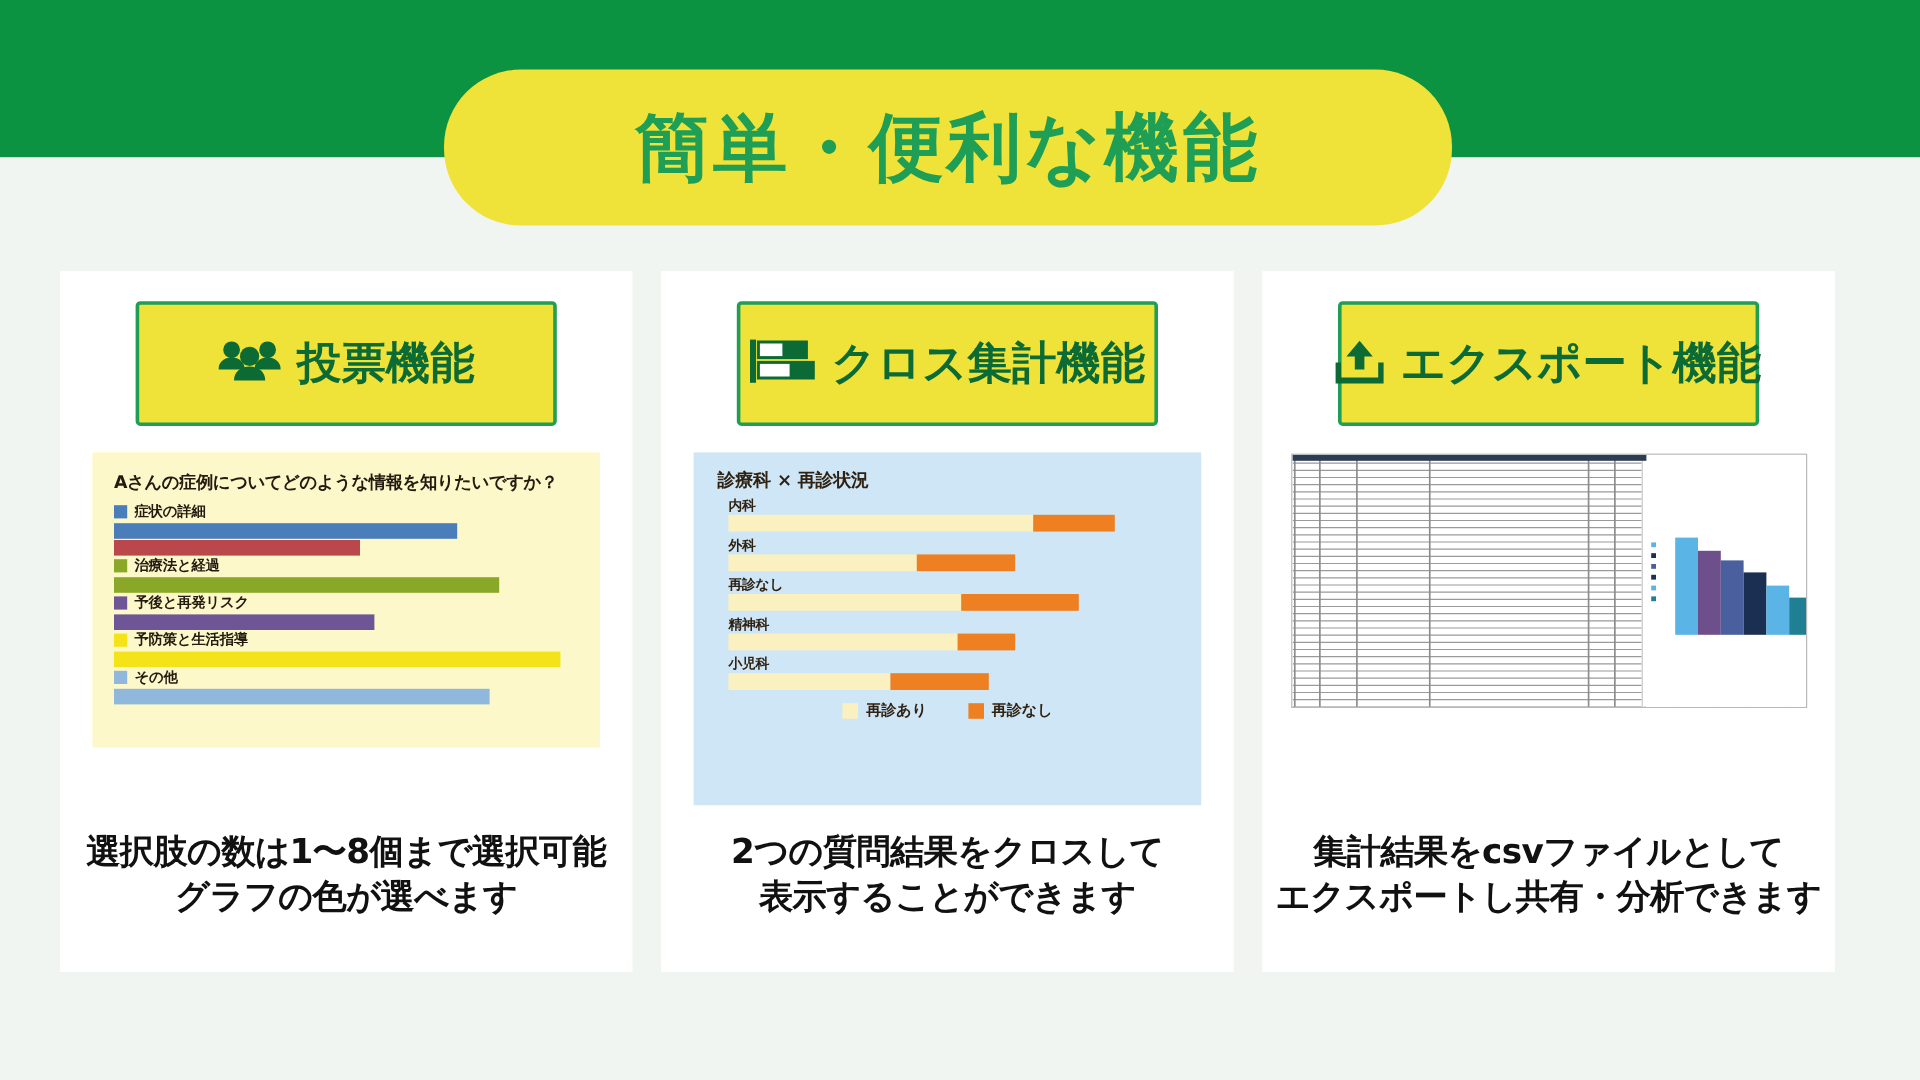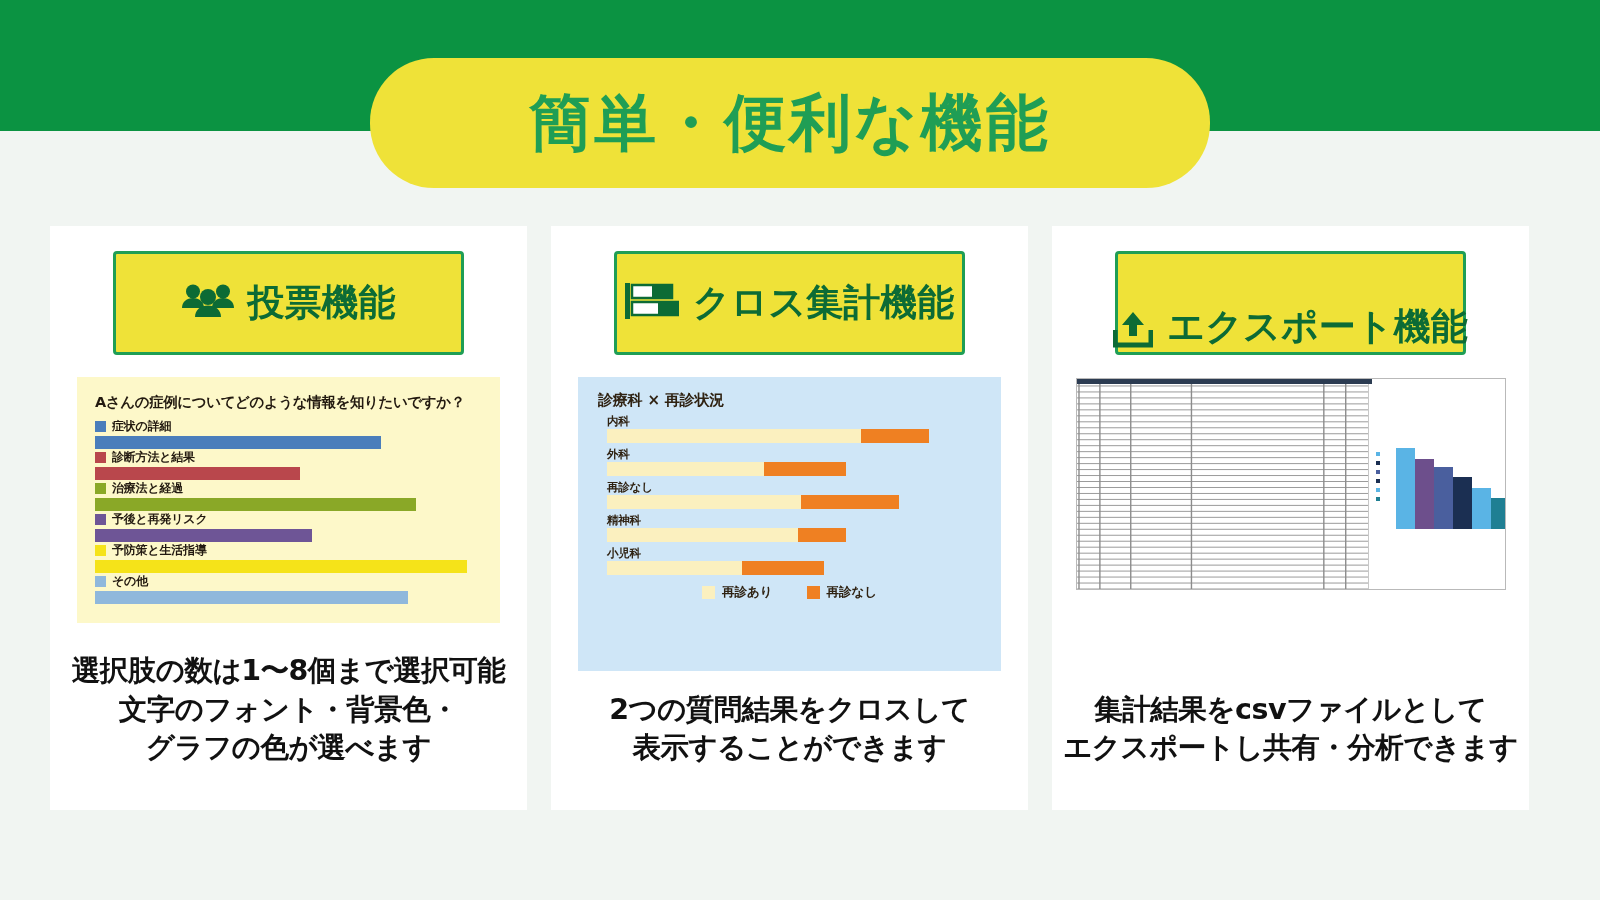--- a/index.html
+++ b/index.html
@@ -75,21 +75,21 @@
     border-radius: 4px;
     display: flex;
     align-items: center;
     justify-content: center;
     gap: 14px;
     padding: 0 18px;
     box-sizing: border-box;
   }
   .card1 .chip { width: 351px; text-align: center; }
   .card2 .chip { width: 351px; }
-  .card3 .chip { width: 351px; align-items: flex-end; }
+  .card3 .chip { width: 351px; }
 
   .chip-label {
     font-family: "DejaVu Sans", sans-serif;
     font-size: 37px;
     font-weight: bold;
     color: #0c6b35;
     white-space: nowrap;
     letter-spacing: 0px;
   }
   .chip-icon { flex: 0 0 auto; display: block; }
@@ -289,24 +289,20 @@
 
       <div class="poll-item">
         <div class="poll-legend-row">
           <span class="poll-swatch" style="background:#4a7ebb"></span>
           <span class="poll-label">症状の詳細</span>
         </div>
         <div class="poll-bar" style="background:#4a7ebb;width:74%"></div>
       </div>
 
       <div class="poll-item">
-        <div class="poll-legend-row">
-          <span class="poll-swatch" style="background:#b9474c"></span>
-          <span class="poll-label">診断方法と結果</span>
-        </div>
         <div class="poll-bar" style="background:#b9474c;width:53%"></div>
       </div>
 
       <div class="poll-item">
         <div class="poll-legend-row">
           <span class="poll-swatch" style="background:#8aa827"></span>
           <span class="poll-label">治療法と経過</span>
         </div>
         <div class="poll-bar" style="background:#8aa827;width:83%"></div>
       </div>
@@ -331,21 +327,20 @@
         <div class="poll-legend-row">
           <span class="poll-swatch" style="background:#8fb8dc"></span>
           <span class="poll-label">その他</span>
         </div>
         <div class="poll-bar" style="background:#8fb8dc;width:81%"></div>
       </div>
     </div>
 
     <div class="caption">
       <div>選択肢の数は1〜8個まで選択可能</div>
-      <div>文字のフォント・背景色・</div>
       <div>グラフの色が選べます</div>
     </div>
   </div>
 
   <div class="card card2">
 
     <div class="chip">
       <span class="chip-icon">
         <svg width="54" height="40" viewBox="0 0 54 40" aria-hidden="true">
           <rect x="0" y="2" width="5" height="36" fill="#0c6b35"></rect>

